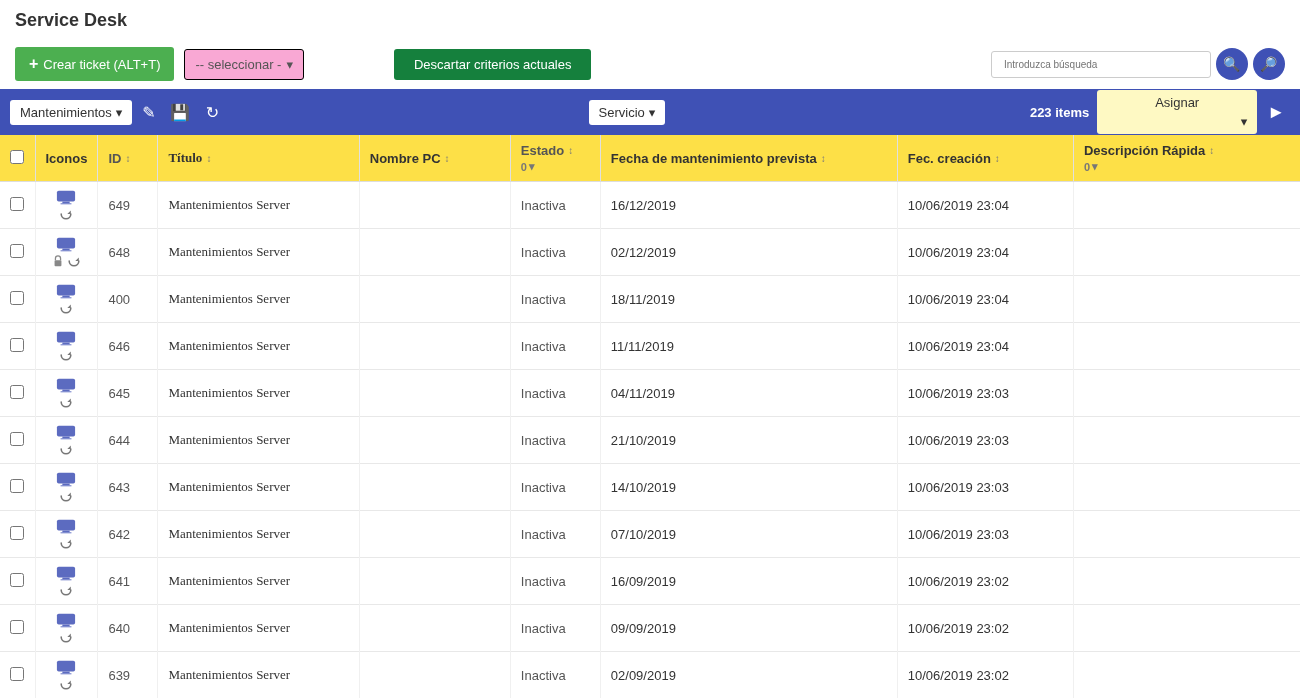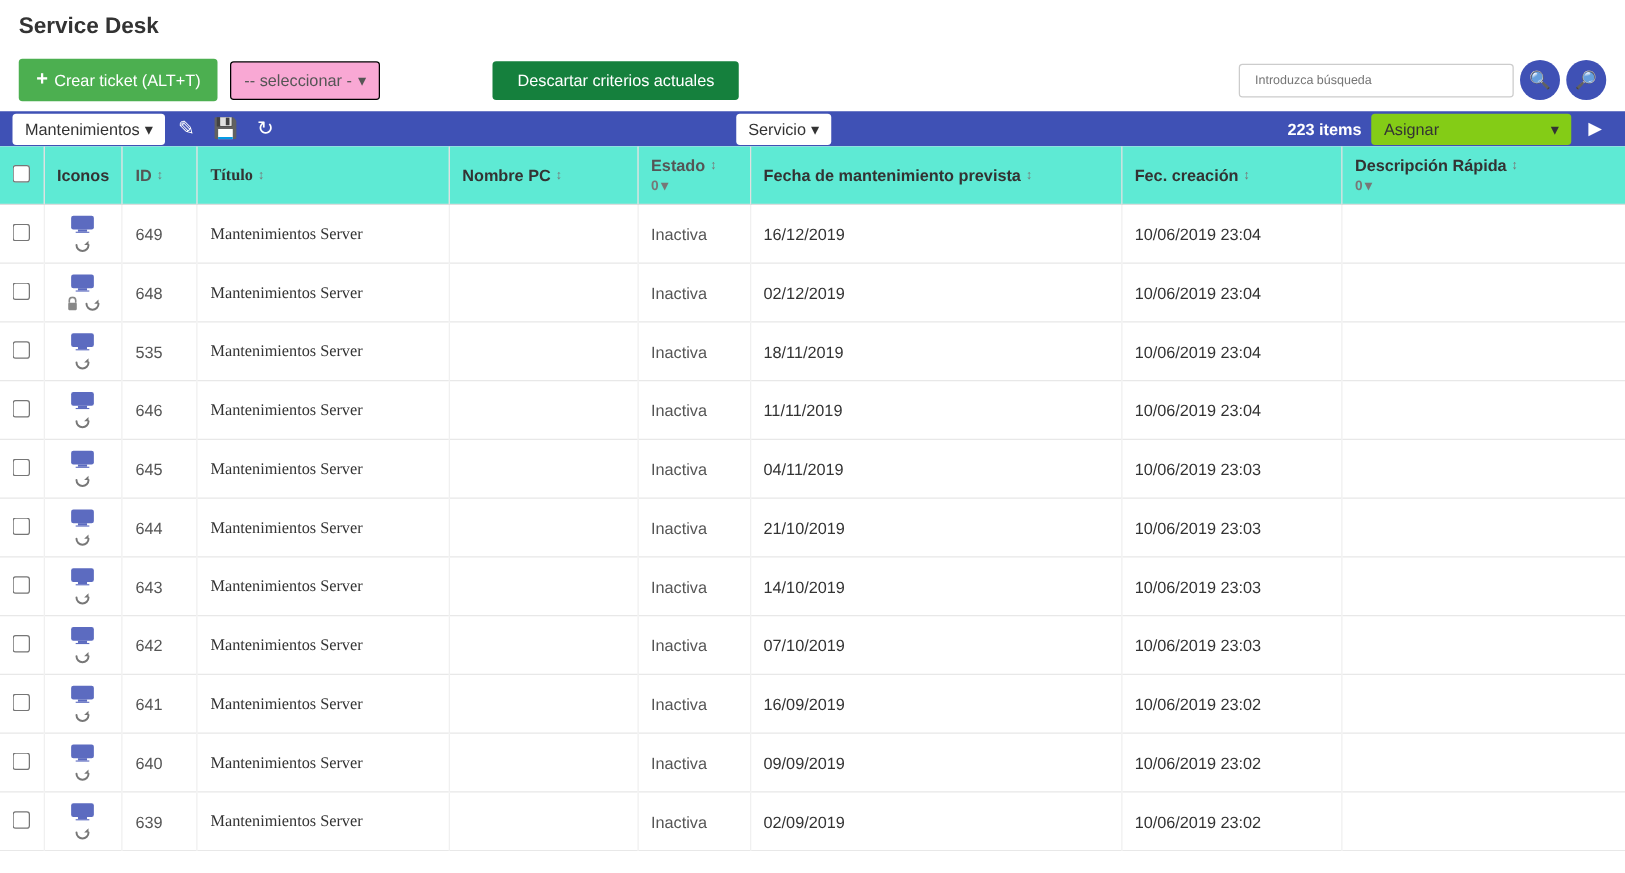--- a/index.html
+++ b/index.html
@@ -157,52 +157,53 @@
       color: #fff;
       font-size: 13px;
       font-weight: bold;
     }
     .tt-right {
       display: flex;
       align-items: center;
       gap: 5px;
     }
     .tt-asignar {
-      background: #84cc16;
+      background: #fef9c3;
       border: none;
       border-radius: 3px;
       padding: 5px 10px;
       font-size: 13px;
       cursor: pointer;
       display: flex;
-      align-items: flex-end;
+      align-items: center;
       gap: 4px;
       color: #333;
       min-width: 160px;
+      flex-direction: column;
     }
     .tt-arrow-right {
       background: none;
       border: none;
       color: #fff;
       font-size: 18px;
       cursor: pointer;
       padding: 2px 5px;
     }
 
     
     .data-table-wrapper {
       overflow-x: auto;
     }
     table {
       width: 100%;
       border-collapse: collapse;
       font-size: 13px;
     }
     thead tr th {
-      background: #5eead4;
+      background: #fde047;
       border-bottom: 1px solid #ddd;
       border-right: 1px solid #e0e0e0;
       padding: 8px 10px;
       text-align: left;
       font-weight: 600;
       color: #333;
       white-space: nowrap;
     }
     thead tr th:last-child { border-right: none; }
     .th-sort {
@@ -484,21 +485,21 @@
       </div>
       <div class="row-icon-bottom">
 
         <svg class="refresh-svg" viewBox="0 0 16 16">
           <path d="M13.5 8A5.5 5.5 0 112.5 8" fill="none" stroke="#777" stroke-width="1.8" stroke-linecap="round"></path>
           <polygon points="13.5,4 13.5,8 9.5,8" fill="#777"></polygon>
         </svg>
       </div>
     </div>
   </td>
-          <td class="id-col">535</td>
+          <td class="id-col">400</td>
           <td class="title-col">Mantenimientos Server</td>
           <td class="pc-col"></td>
           <td class="status-col">Inactiva</td>
           <td class="date-maint-col">18/11/2019</td>
           <td class="date-create-col">10/06/2019 23:04</td>
           <td class="desc-col"></td>
         </tr>
         <tr>
           <td class="checkbox-col"><input type="checkbox" style=""></td>
           <td class="icon-col">

